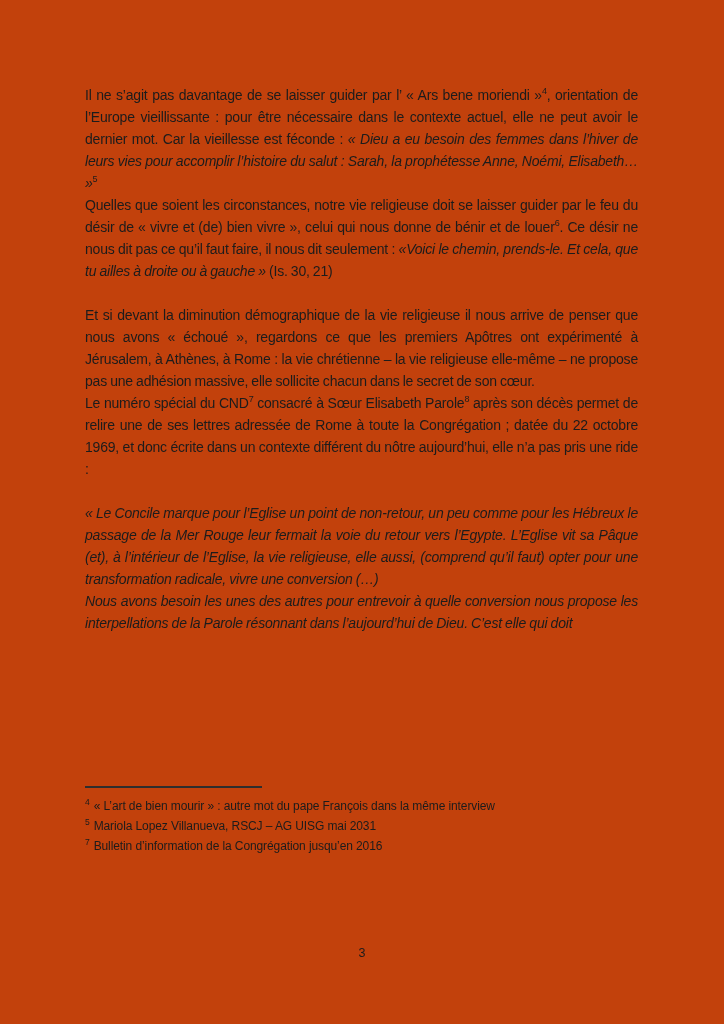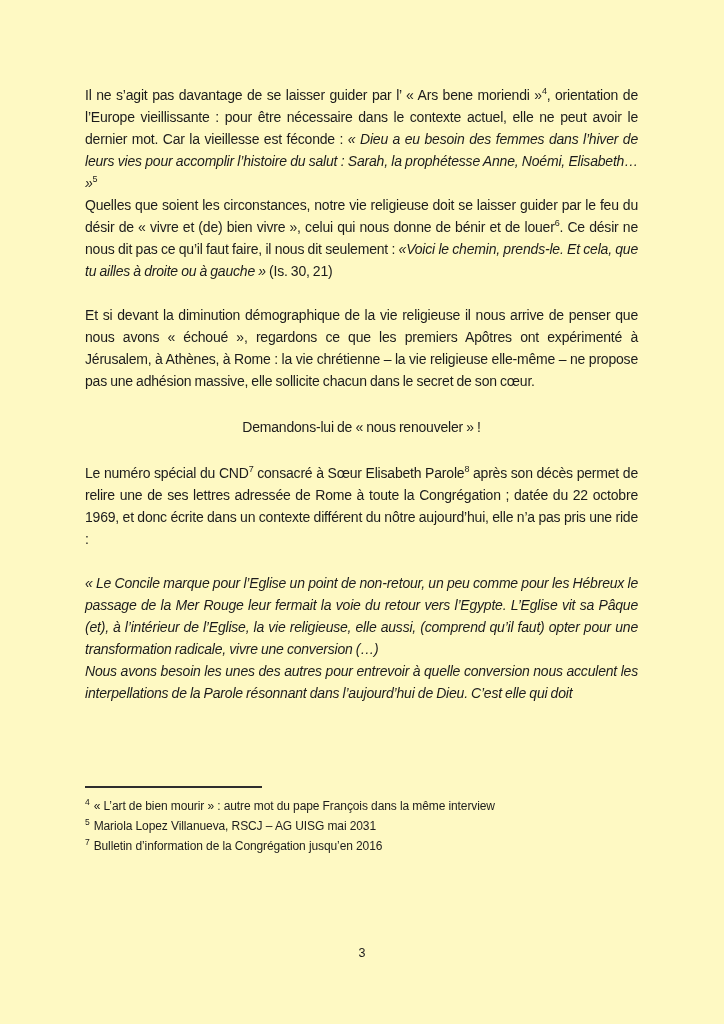--- a/index.html
+++ b/index.html
@@ -4,21 +4,21 @@
 <style>
   html, body {
     margin: 0;
     padding: 0;
     background: #ffffff;
   }
   .page {
     position: relative;
     width: 724px;
     height: 1024px;
-    background: #fef9c3;
+    background: #c2410c;
     box-sizing: border-box;
     font-family: "Liberation Sans", "DejaVu Sans", sans-serif;
     color: #1c1c1c;
     overflow: hidden;
   }
   .body-text {
     position: absolute;
     top: 84px;
     left: 85px;
     width: 553px;
@@ -82,28 +82,27 @@
 <div class="page">
 
   <div class="body-text">
 
     <p class="para"><span>Il ne s’agit pas davantage de se laisser guider par l’ « Ars bene moriendi »</span><sup class="fnref">4</sup><span>, orientation de l’Europe vieillissante : pour être nécessaire dans le contexte actuel, elle ne peut avoir le dernier mot. Car la vieillesse est féconde : </span><span class="it">« Dieu a eu besoin des femmes dans l’hiver de leurs vies pour accomplir l’histoire du salut : Sarah, la prophétesse Anne, Noémi, Elisabeth… »</span><sup class="fnref">5</sup></p>
 
     <p class="para"><span>Quelles que soient les circonstances, notre vie religieuse doit se laisser guider par le feu du désir de « vivre et (de) bien vivre », celui qui nous donne de bénir et de louer</span><sup class="fnref">6</sup><span>. Ce désir ne nous dit pas ce qu’il faut faire, il nous dit seulement : </span><span class="it">«Voici le chemin, prends-le. Et cela, que tu ailles à droite ou à gauche »</span><span> (Is. 30, 21)</span></p>
 
     <p class="para gap-above"><span>Et si devant la diminution démographique de la vie religieuse il nous arrive de penser que nous avons « échoué », regardons ce que les premiers Apôtres ont expérimenté à Jérusalem, à Athènes, à Rome : la vie chrétienne – la vie religieuse elle-même – ne propose pas une adhésion massive, elle sollicite chacun dans le secret de son cœur.</span></p>
 
-    <p class="heading">Demandons-lui de « nous renouveler » !</p>
 
     <p class="para"><span>Le numéro spécial du CND</span><sup class="fnref">7</sup><span> consacré à Sœur Elisabeth Parole</span><sup class="fnref">8</sup><span> après son décès permet de relire une de ses lettres adressée de Rome à toute la Congrégation ; datée du 22 octobre 1969, et donc écrite dans un contexte différent du nôtre aujourd’hui, elle n’a pas pris une ride :</span></p>
 
     <p class="para it gap-above"><span>« Le Concile marque pour l’Eglise un point de non-retour, un peu comme pour les Hébreux le passage de la Mer Rouge leur fermait la voie du retour vers l’Egypte. L’Eglise vit sa Pâque (et), à l’intérieur de l’Eglise, la vie religieuse, elle aussi, (comprend qu’il faut) opter pour une transformation radicale, vivre une conversion (…)</span></p>
 
 
-    <p class="para it"><span>Nous avons besoin les unes des autres pour entrevoir à quelle conversion nous acculent les interpellations de la Parole résonnant dans l’aujourd’hui de Dieu. C’est elle qui doit</span></p>
+    <p class="para it"><span>Nous avons besoin les unes des autres pour entrevoir à quelle conversion nous propose les interpellations de la Parole résonnant dans l’aujourd’hui de Dieu. C’est elle qui doit</span></p>
 
   </div>
 
   <div class="footnote-block">
     <div class="footnote-sep"></div>
 
     <p class="fn"><sup class="fnmark">4</sup><span>« L’art de bien mourir » : autre mot du pape François dans la même interview</span></p>
 
     <p class="fn"><sup class="fnmark">5</sup><span>Mariola Lopez Villanueva, RSCJ – AG UISG mai 2031</span></p>
 

